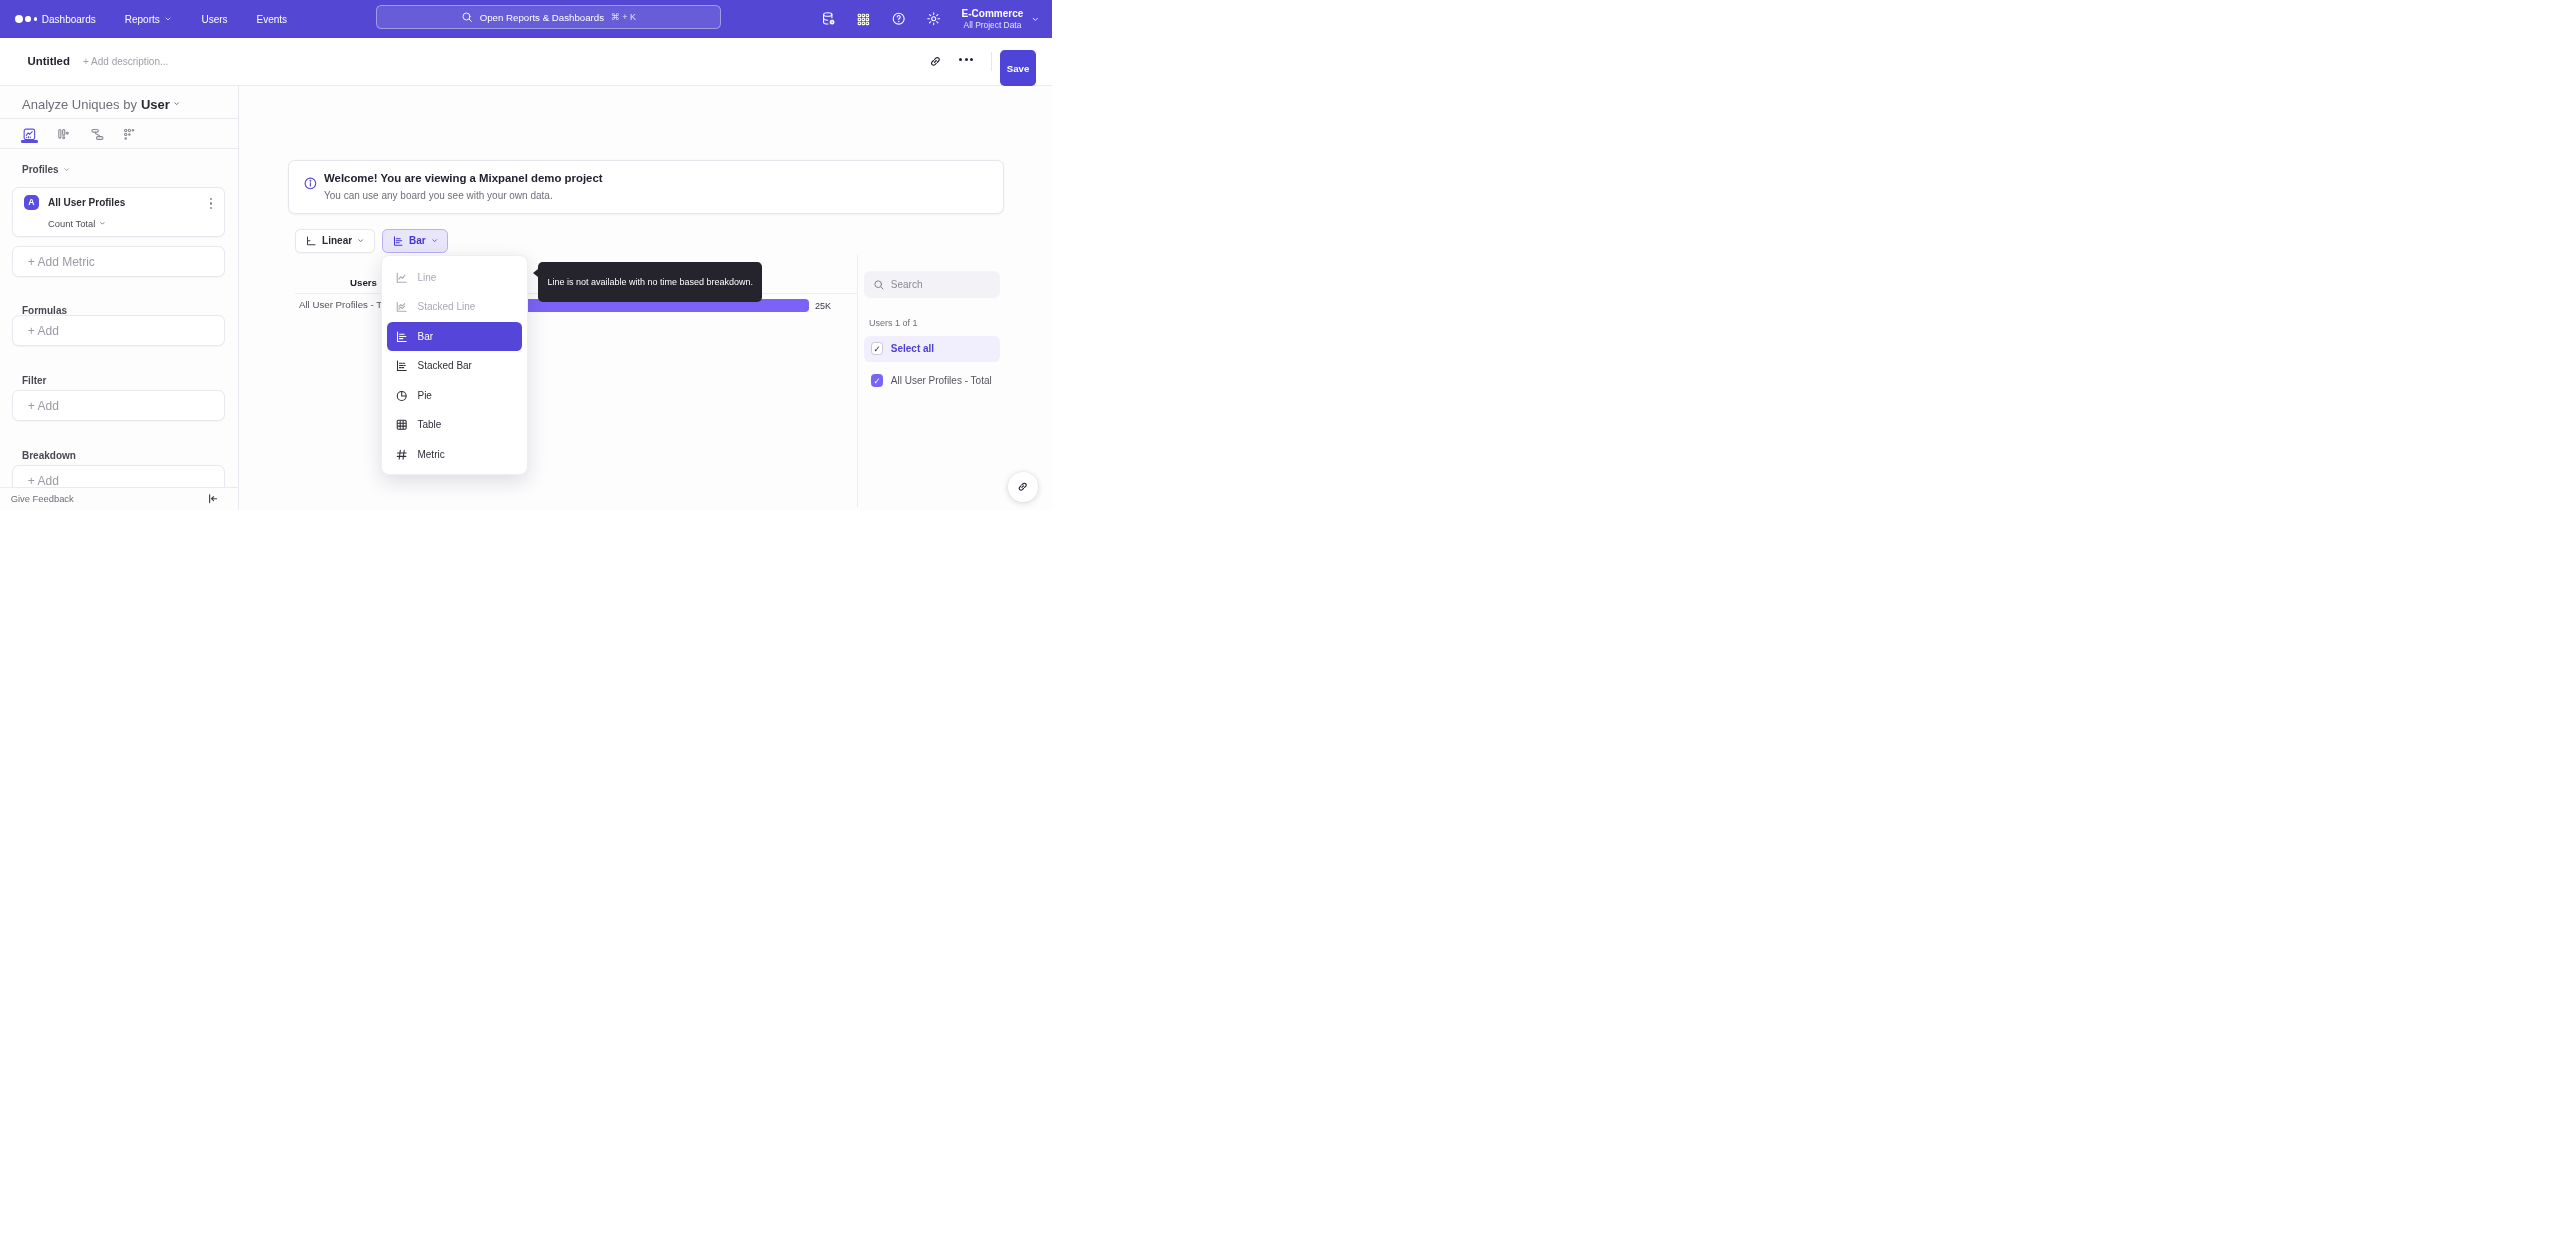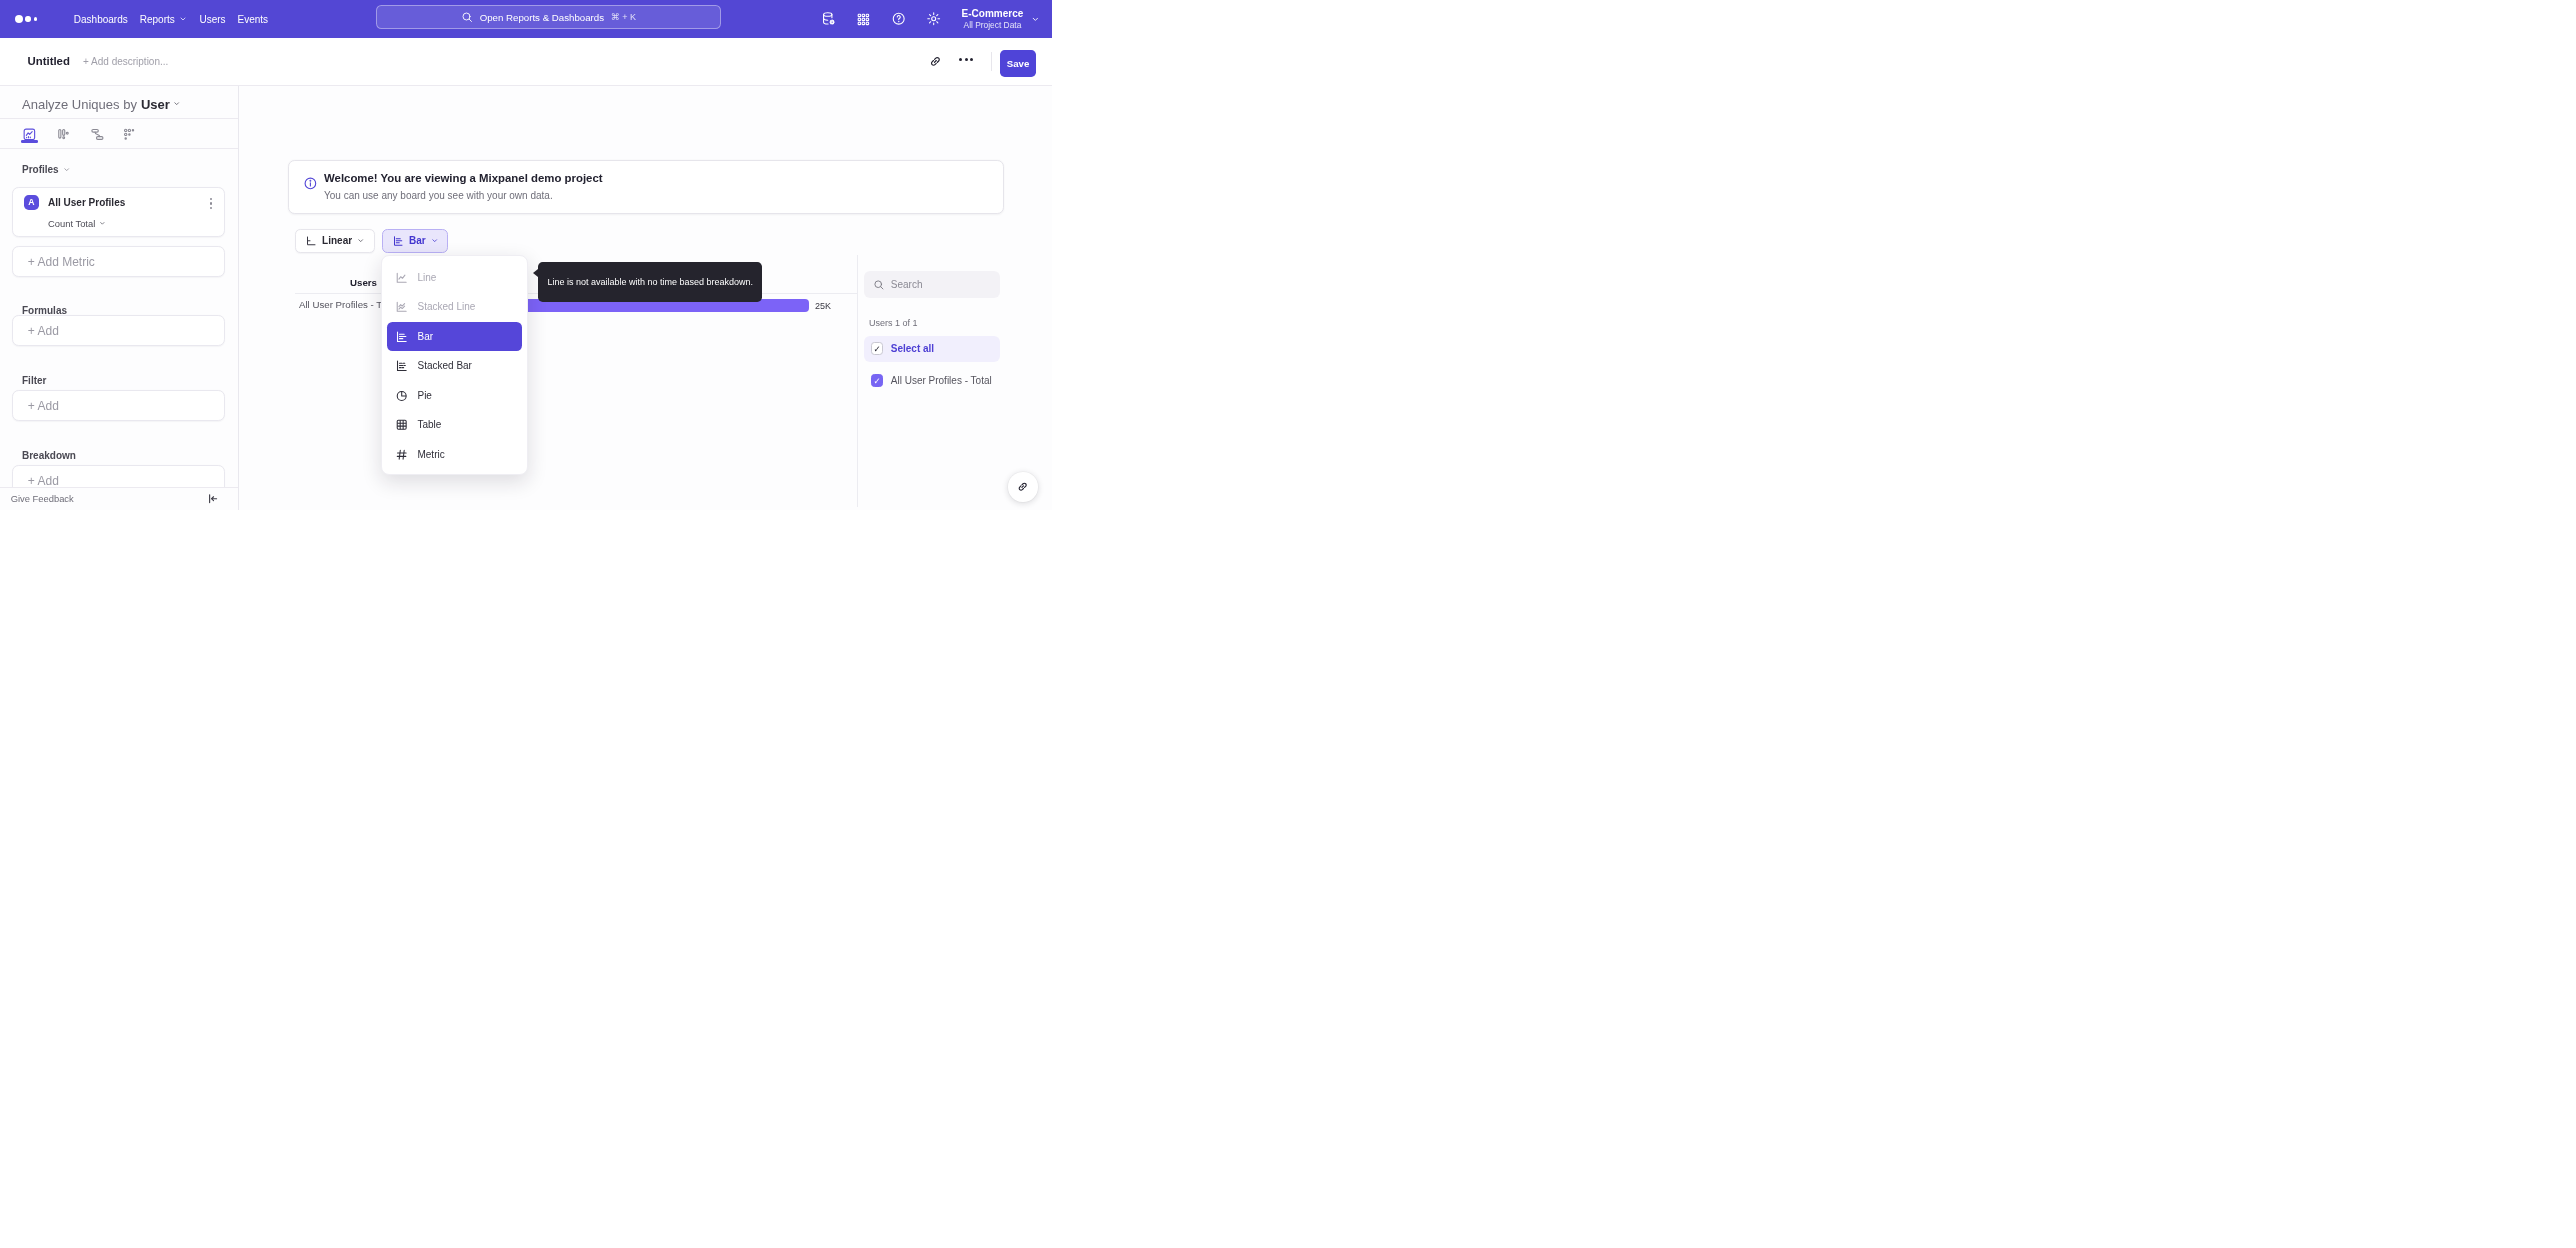--- a/index.html
+++ b/index.html
@@ -7,42 +7,42 @@
   body { font-family:"Liberation Sans", sans-serif; color:#2b2a33; }
   .screen { position:relative; width:1052px; height:510px; overflow:hidden; background:#fdfdfe; }
   svg { display:block; }
 
   
   .topnav { position:absolute; left:0; top:0; width:1052px; height:38px; background:#5347d4; display:flex; align-items:center; }
   .logo { display:flex; align-items:center; gap:2.7px; margin-left:14.8px; width:27px; }
   .logo .d1 { width:8px; height:8px; border-radius:50%; background:#fff; }
   .logo .d2 { width:5.4px; height:5.4px; border-radius:50%; background:#fff; }
   .logo .d3 { width:3.4px; height:3.4px; border-radius:50%; background:#fff; }
-  .navitems { display:flex; gap:12px; margin-left:32px; }
+  .navitems { display:flex; gap:29px; }
   .navitem { color:#fff; font-size:10px; cursor:pointer; display:flex; align-items:center; gap:4.7px; white-space:nowrap; }
   .navitem svg { opacity:.9; }
   .navsearch { position:absolute; left:376px; top:5.4px; width:345px; height:24px; border:0.7px solid rgba(255,255,255,.38); background:rgba(255,255,255,.12); border-radius:5.4px; display:flex; align-items:center; justify-content:center; gap:6.7px; color:#fff; cursor:text; }
   .navsearch .ph { font-size:9.7px; }
   .navsearch .kbd { font-size:9px; color:rgba(255,255,255,.8); }
   .navright { position:absolute; right:12px; top:0; height:38px; display:flex; align-items:center; gap:20px; color:#fff; }
   .navicon { color:#fff; cursor:pointer; display:flex; }
   .project { display:flex; align-items:center; gap:8px; cursor:pointer; }
   .projecttext { text-align:center; }
   .projectname { font-size:10px; font-weight:700; color:#fff; }
   .projectscope { font-size:8.4px; color:rgba(255,255,255,.85); margin-top:1.3px; }
 
   
   .titlebar { position:absolute; left:0; top:38px; width:1052px; height:48px; background:#fff; border-bottom:0.7px solid #eceaf0; }
   .doc-title { position:absolute; left:27.5px; top:17px; font-size:11.4px; font-weight:700; color:#232230; }
   .doc-desc { position:absolute; left:83px; top:18px; font-size:10px; color:#a09fa9; cursor:text; }
   .share-link { position:absolute; left:928px; top:54px; color:#232230; cursor:pointer; }
   .more-dots { position:absolute; left:959px; top:58px; display:flex; gap:2.7px; cursor:pointer; }
   .more-dots i { width:3px; height:3px; border-radius:50%; background:#232230; }
   .tb-divider { position:absolute; left:991px; top:52px; width:0.7px; height:19px; background:#e7e6ec; }
-  .save-btn { position:absolute; left:1000px; top:50px; width:36px; height:27px; background:#4f44d8; color:#fff; border:none; border-radius:4.7px; font-size:9.7px; font-weight:700; font-family:inherit; cursor:pointer; }
+  .save-btn { position:absolute; left:1000px; top:50px; width:36px; height:36px; background:#4f44d8; color:#fff; border:none; border-radius:4.7px; font-size:9.7px; font-weight:700; font-family:inherit; cursor:pointer; }
 
   
   .sidebar { position:absolute; left:0; top:86px; width:239px; bottom:0; background:#fdfdfe; border-right:0.7px solid #e9e8ee; }
   .analyze { position:absolute; left:22px; top:10.7px; font-size:13px; color:#6f6e79; display:flex; align-items:center; gap:4px; white-space:nowrap; }
   .analyze b { color:#2b2a33; font-weight:700; display:flex; align-items:center; gap:3.4px; cursor:pointer; }
   .tabsrow { position:absolute; left:0; top:32px; width:100%; height:31px; border-top:0.7px solid #eceaf0; border-bottom:0.7px solid #eceaf0; }
   .tab { position:absolute; top:8px; width:14.8px; height:14.8px; color:#8b8a94; cursor:pointer; }
   .tab.active { color:#5b4ddd; }
   .tab-underline { position:absolute; left:21px; bottom:-1.3px; width:17px; height:2.7px; border-radius:1.3px; background:#5b4ddd; }
   .sec-head { position:absolute; left:22px; font-size:10px; font-weight:700; color:#4a4953; display:flex; align-items:center; gap:4.7px; }

